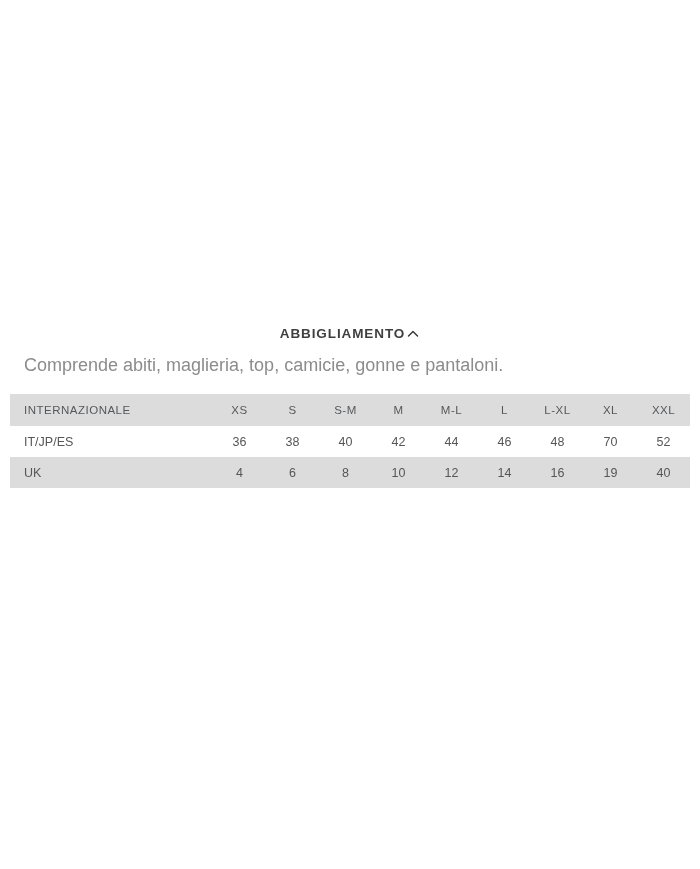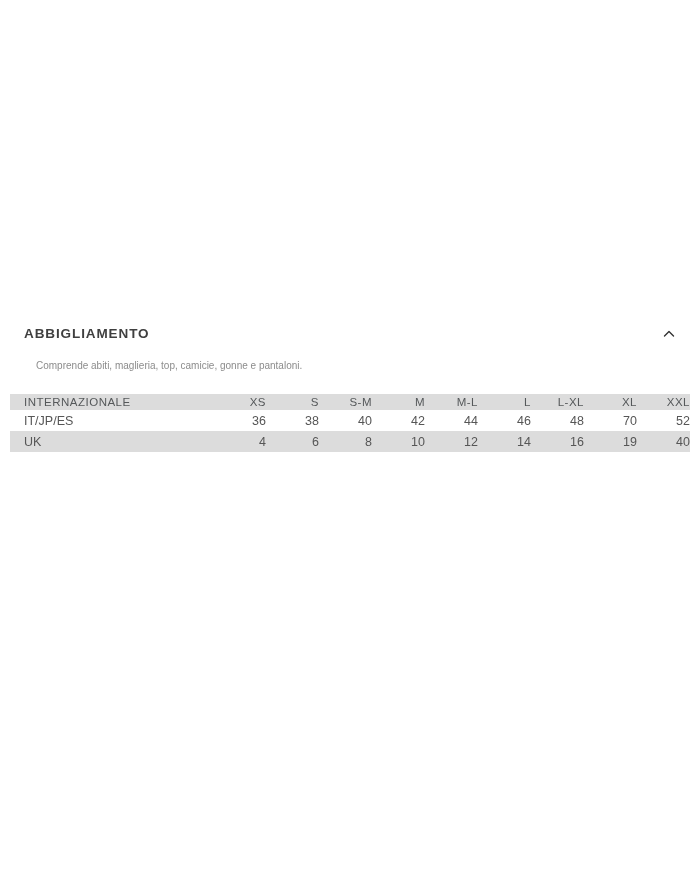--- a/index.html
+++ b/index.html
@@ -9,59 +9,59 @@
     background: #ffffff;
     font-family: "Liberation Sans", sans-serif;
     overflow: hidden;
   }
   .content {
     padding-top: 326px;
   }
   .section-header {
     display: flex;
     align-items: center;
-    justify-content: space-between;
+    justify-content: center;
     margin: 0 23px 0 24px;
   }
   .section-title {
     font-size: 13.5px;
     font-weight: bold;
     letter-spacing: 0.9px;
     color: #3f3f3f;
     line-height: 16px;
   }
   .collapse-btn {
     background: none;
     border: none;
     cursor: pointer;
     padding: 2px;
     display: flex;
     align-items: center;
   }
   .section-subtitle {
-    margin: 16px 24px 0 36px;
-    font-size: 10px;
+    margin: 16px 24px 0 24px;
+    font-size: 18px;
     color: #8c8c8c;
     line-height: 15px;
   }
   table.size-table {
     margin: 21px 10px 0 10px;
     width: 680px;
     border-collapse: collapse;
     table-layout: fixed;
   }
   table.size-table col.label-col { width: 203px; }
   table.size-table col.num-col { width: 53px; }
-  table.size-table tr { height: 21px; }
-  table.size-table thead tr { height: 16px; }
+  table.size-table tr { height: 31px; }
+  table.size-table thead tr { height: 32px; }
   table.size-table tr.shaded { background: #dcdcdc; }
   table.size-table th,
   table.size-table td {
     font-weight: normal;
-    text-align: right;
+    text-align: center;
     vertical-align: middle;
     color: #565656;
     font-size: 12.5px;
     padding: 0;
   }
   table.size-table th {
     font-size: 11.5px;
     letter-spacing: 0.5px;
     color: #55585a;
   }

